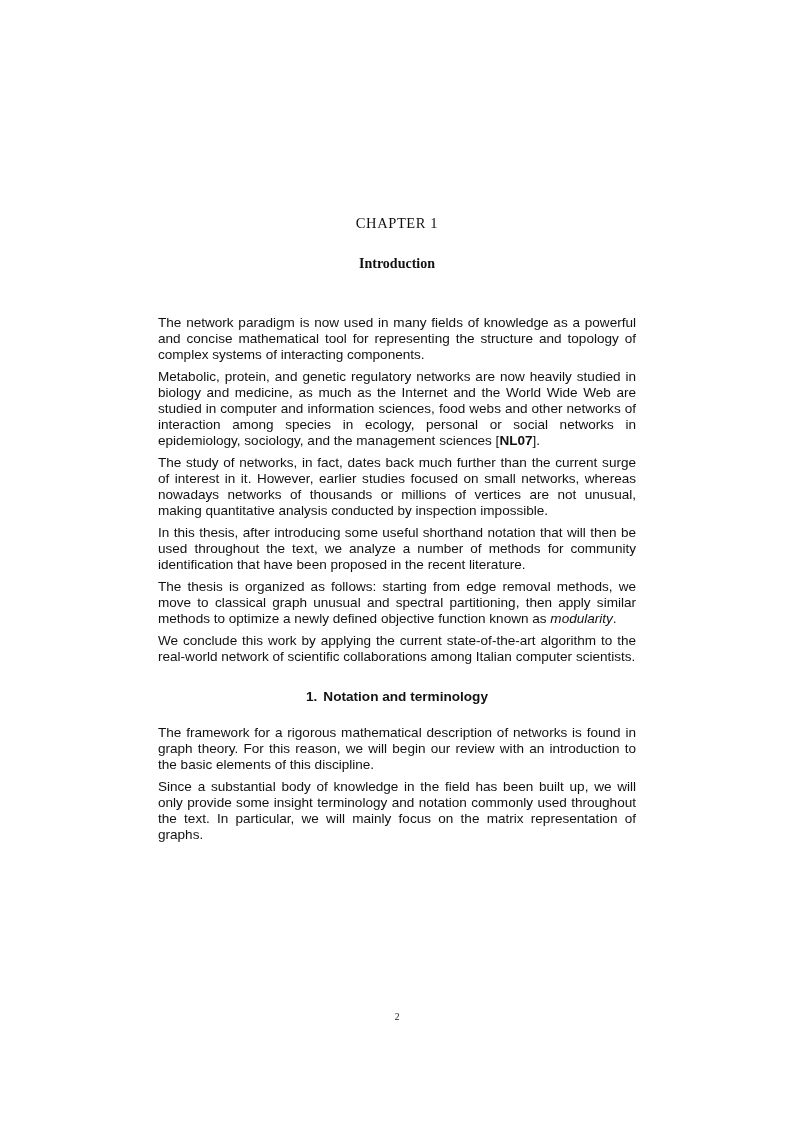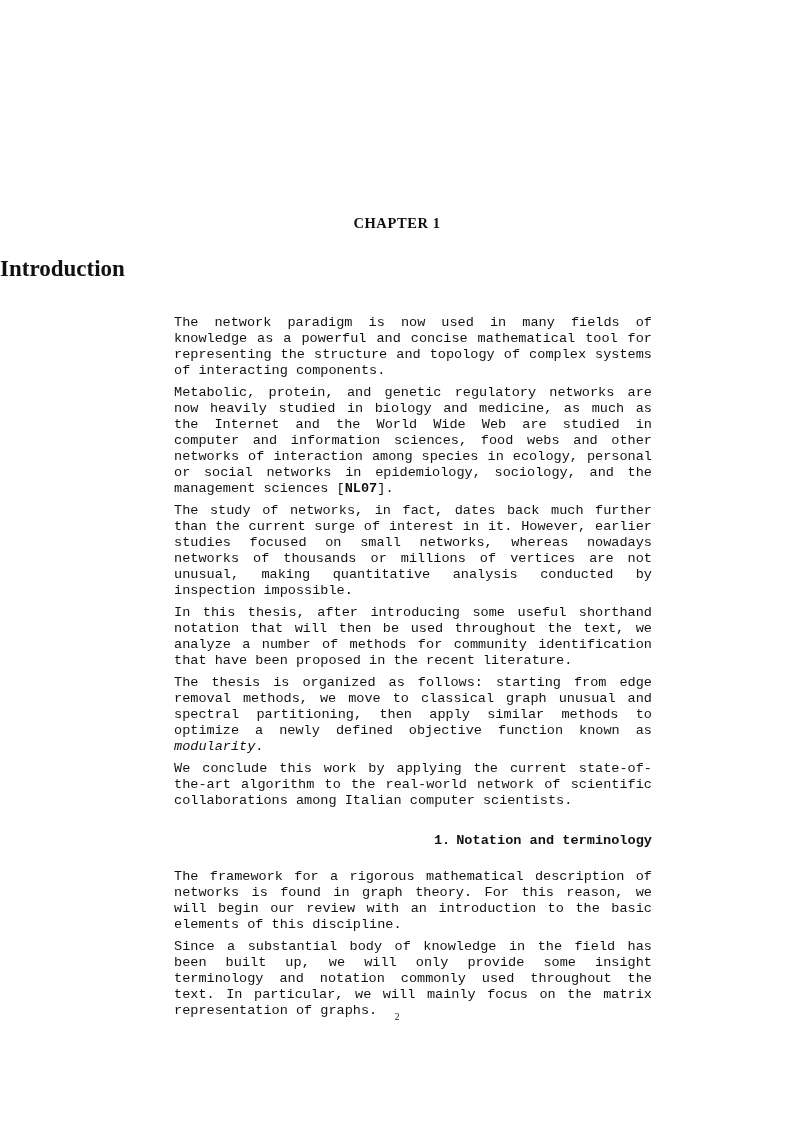--- a/index.html
+++ b/index.html
@@ -1,27 +1,27 @@
 <!DOCTYPE html>
 <html><head>
 <meta charset="utf-8">
 <style>
   html, body { margin: 0; padding: 0; background: #ffffff; }
   body { width: 794px; height: 1123px; position: relative; overflow: hidden;
          font-family: "DejaVu Serif", "Liberation Serif", serif; color: #111; }
   .page { position: absolute; left: 0; top: 0; width: 794px; height: 1123px; background: #fff; }
   .chapter-label { position: absolute; top: 215px; left: 0; width: 794px; text-align: center;
-         font-family: "Liberation Serif", serif; font-size: 14.5px; letter-spacing: 0.6px; font-weight: bold; }
-  .chapter-title { position: absolute; top: 256px; left: 0; width: 794px; 
-         font-family: "Liberation Serif", serif; font-weight: bold; font-size: 23px; }
-  .body { position: absolute; left: 174px; width: 478px; top: 315px;
-         font-family: Liberation Mono, monospace; font-size: 13.55px; line-height: 16px;
+         font-family: "Liberation Serif", serif; font-size: 14.5px; letter-spacing: 0.6px; }
+  .chapter-title { position: absolute; top: 256px; left: 0; width: 794px; text-align: center;
+         font-family: "Liberation Serif", serif; font-weight: bold; font-size: 14px; }
+  .body { position: absolute; left: 158px; width: 478px; top: 315px;
+         font-family: Liberation Sans, sans-serif; font-size: 13.55px; line-height: 16px;
          text-align: justify; hyphens: manual; }
   .body p { margin: 0 0 6px 0; }
-  .section-heading { text-align: right; font-weight: bold; font-size: 13.6px;
+  .section-heading { text-align: center; font-weight: bold; font-size: 13.6px;
          margin: 24px 0 20px 0; }
   .section-heading .num { margin-right: 6px; }
   .cite { font-weight: bold; }
   .emph { font-style: italic; }
   .page-number { position: absolute; top: 1012px; left: 0; width: 794px; text-align: center;
          font-family: "Liberation Serif", serif; font-size: 9.5px; }
 </style>
 </head>
 <body>
 

